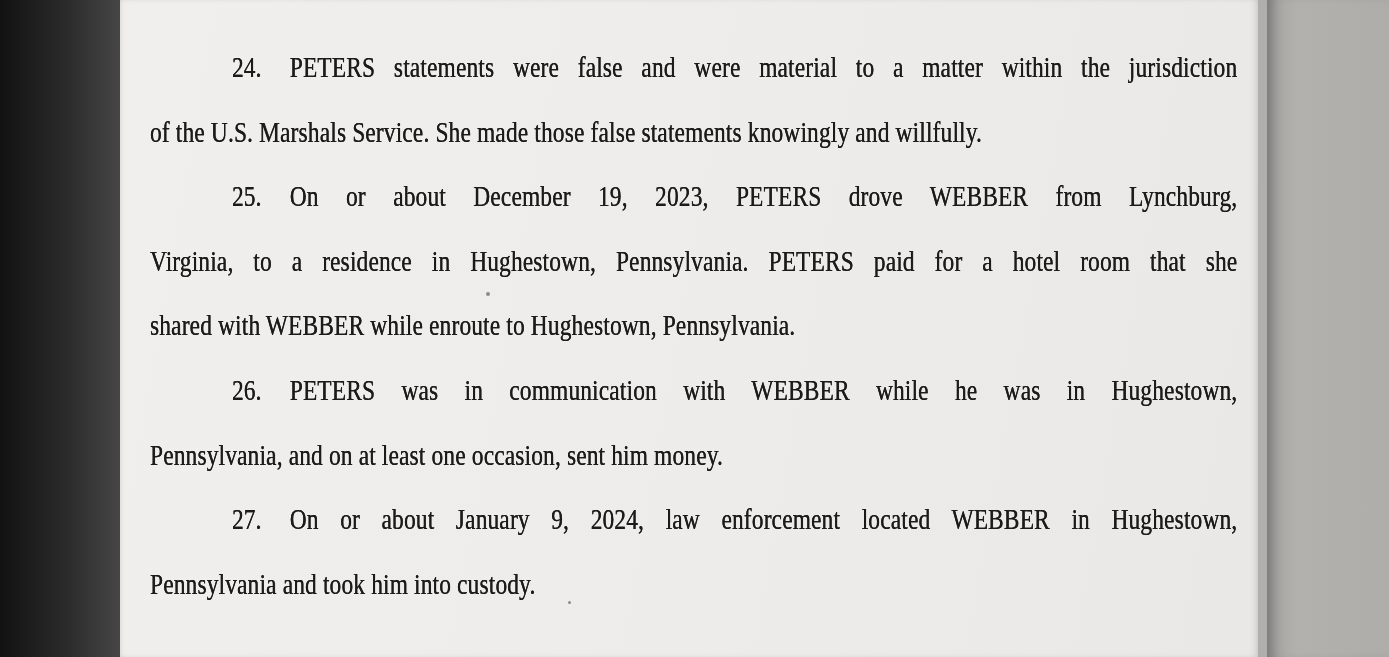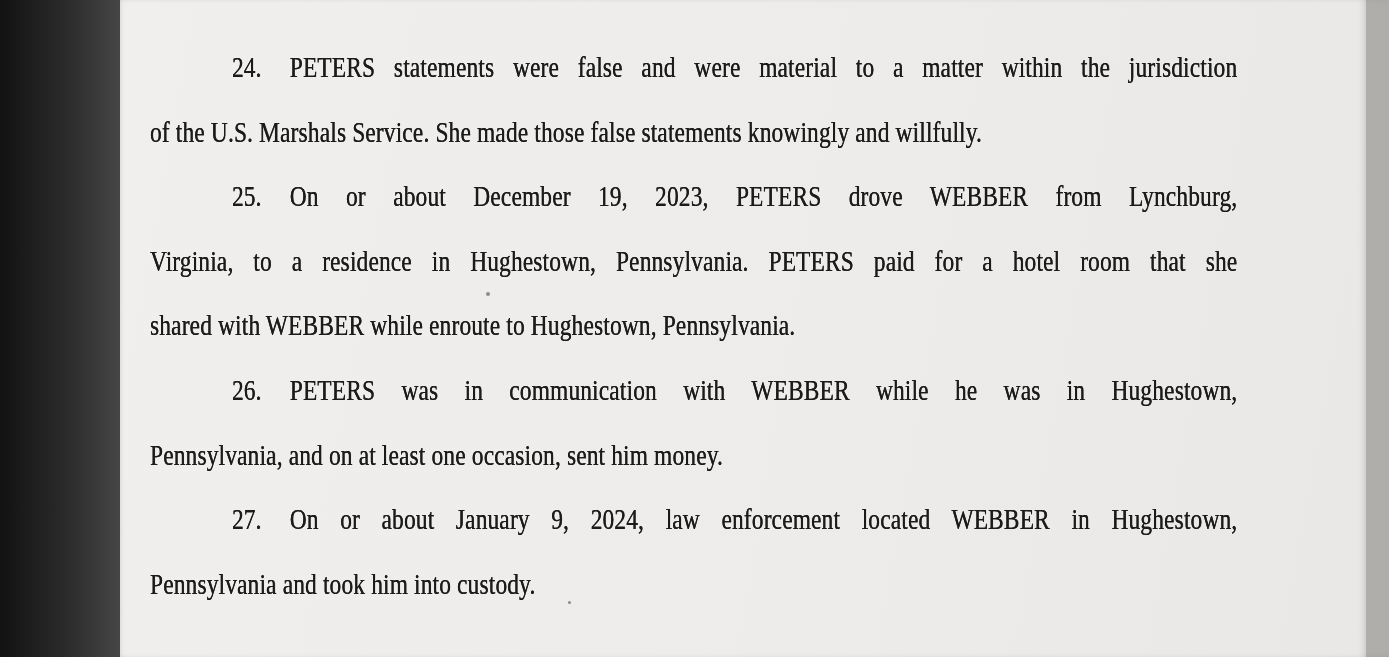--- a/index.html
+++ b/index.html
@@ -28,21 +28,21 @@
     position: absolute;
     left: 1267px; top: 0;
     width: 122px; height: 657px;
     background: linear-gradient(to right, #a5a4a1 0%, #b2b1ae 25%, #aeada9 100%);
     box-shadow: inset 14px 0 12px -8px rgba(40,40,40,0.35);
   }
   
   .paper {
     position: absolute;
     left: 120px; top: 0;
-    width: 1246px; height: 657px;
+    width: 1138px; height: 657px;
     background: linear-gradient(100deg, #f0efed 0%, #edecea 55%, #e9e8e6 100%);
     box-shadow: inset -5px 0 9px -5px rgba(0,0,0,0.22), inset 3px 0 6px -4px rgba(0,0,0,0.18);
     overflow: hidden;
   }
   .text-block {
     position: absolute;
     left: 30px; top: 35px;
     width: 1394px;
     color: #1b1b1b;
   }

